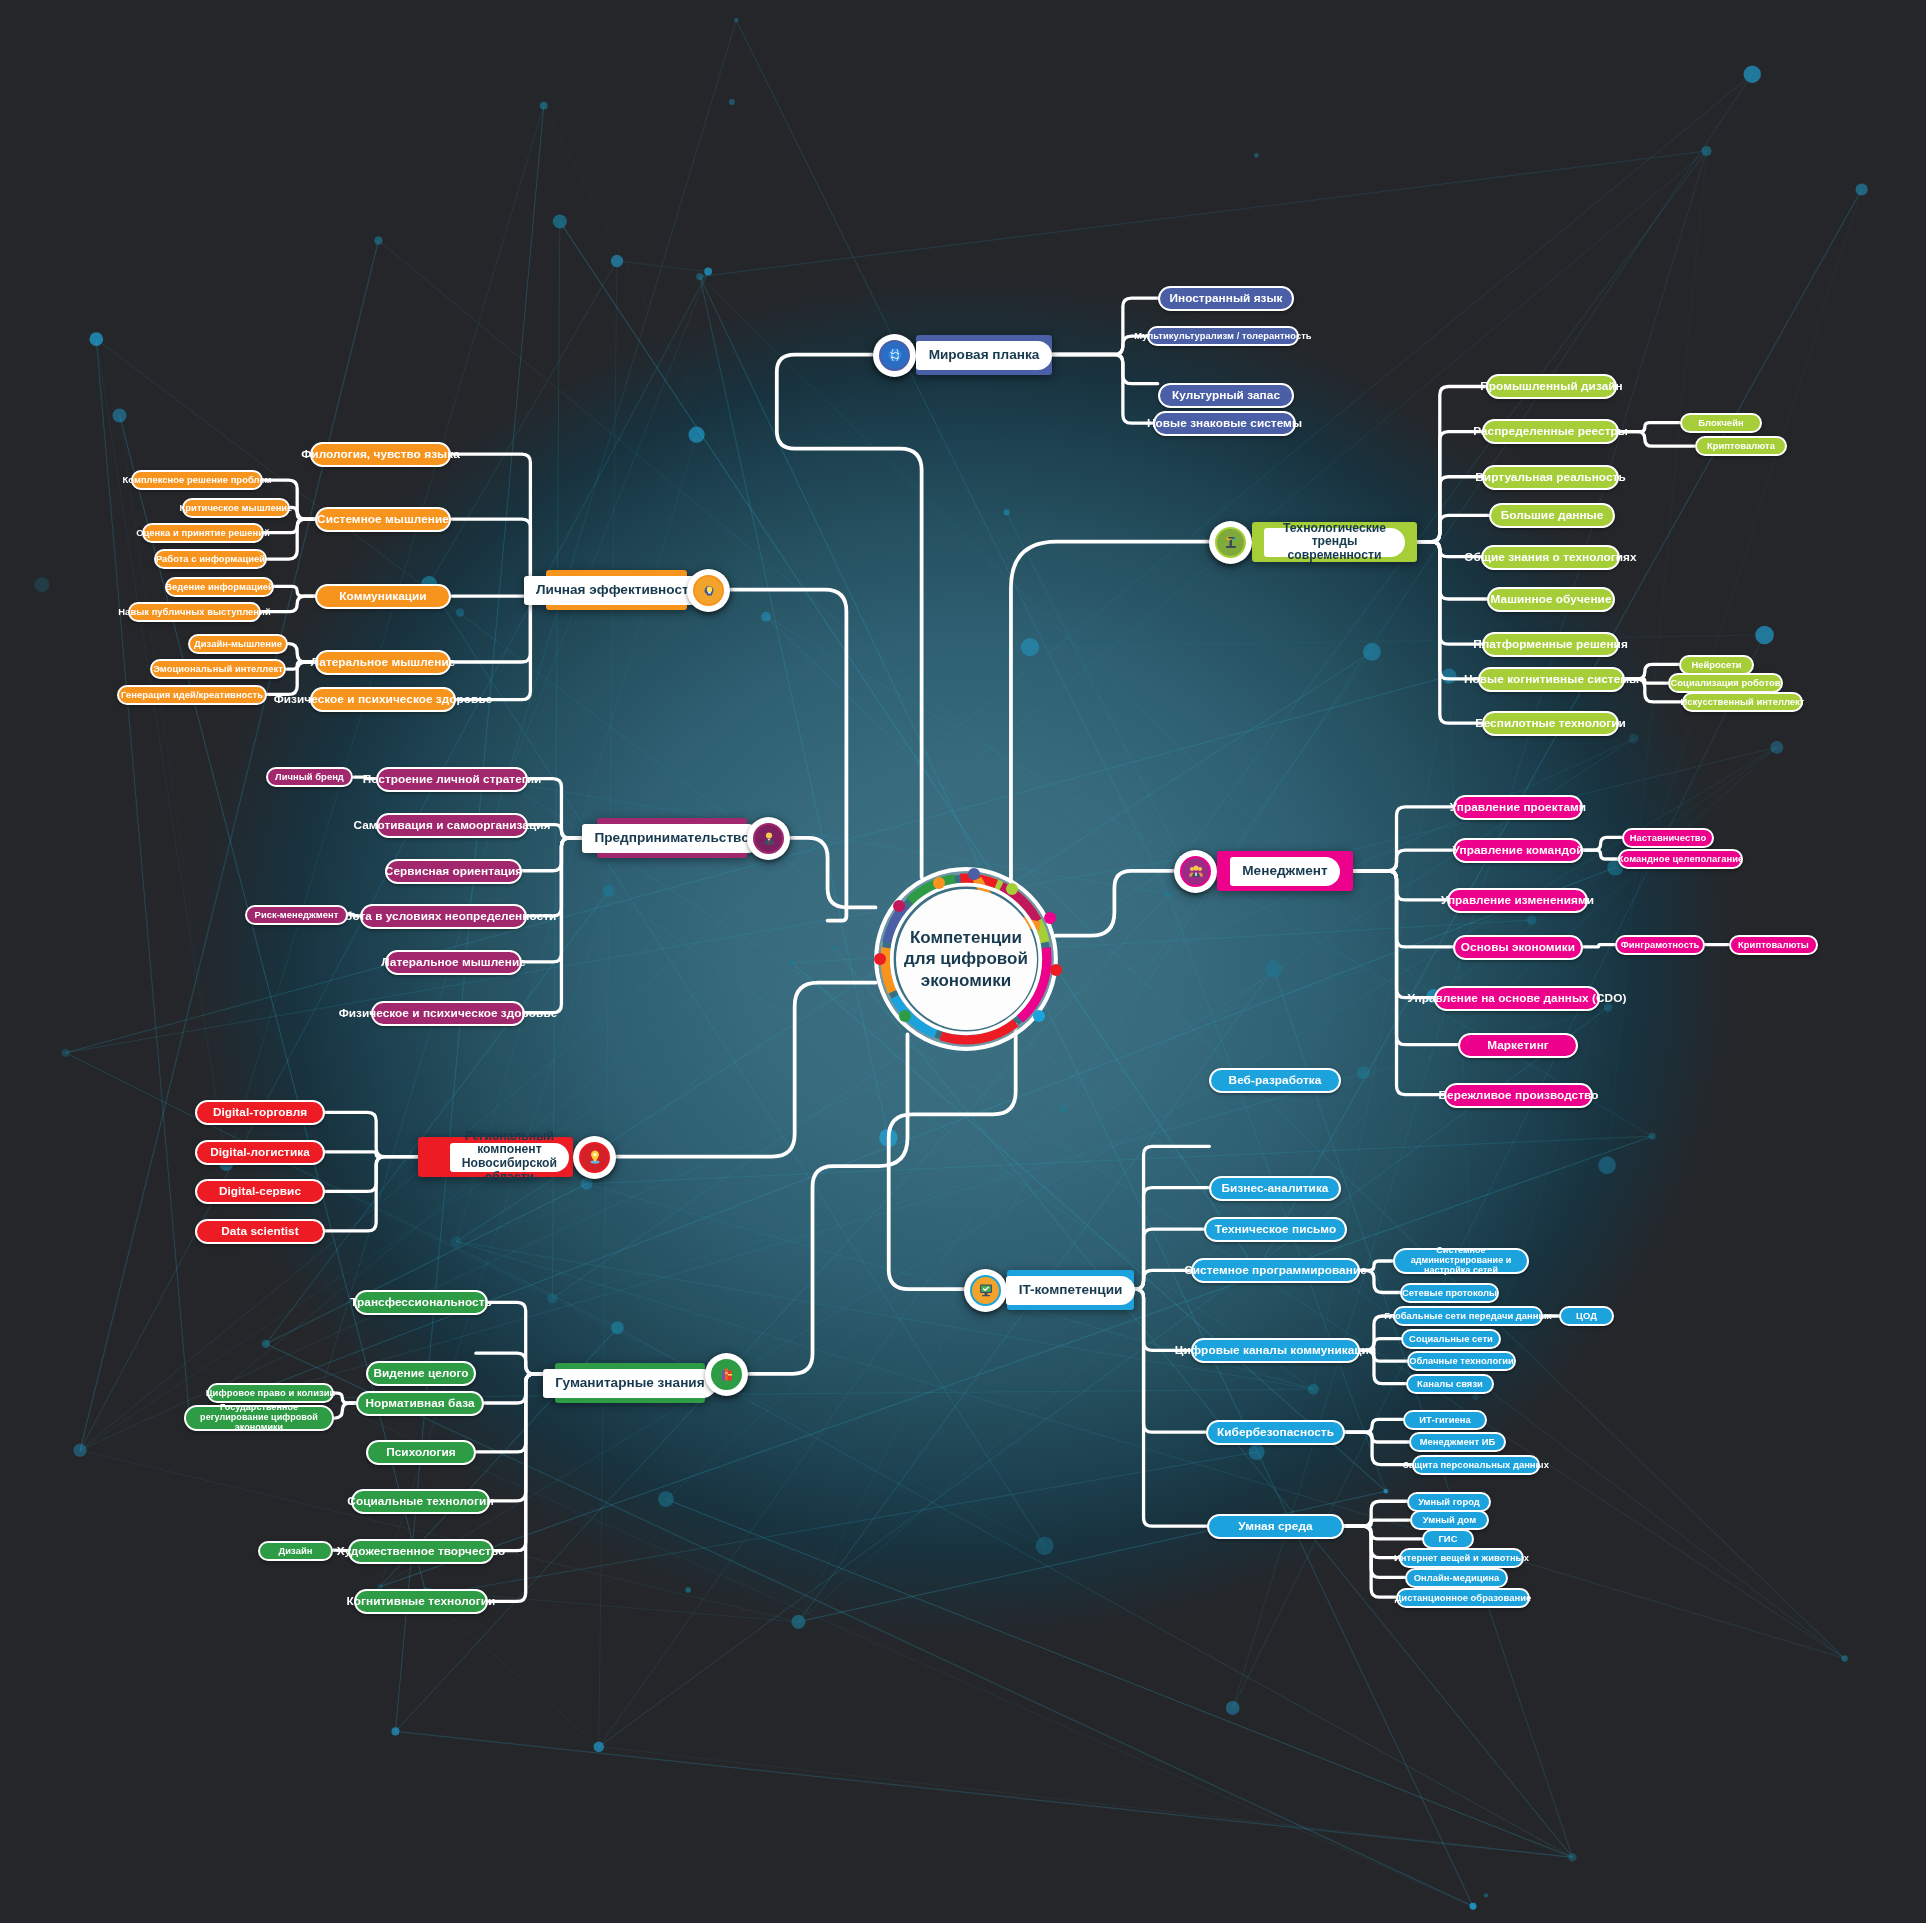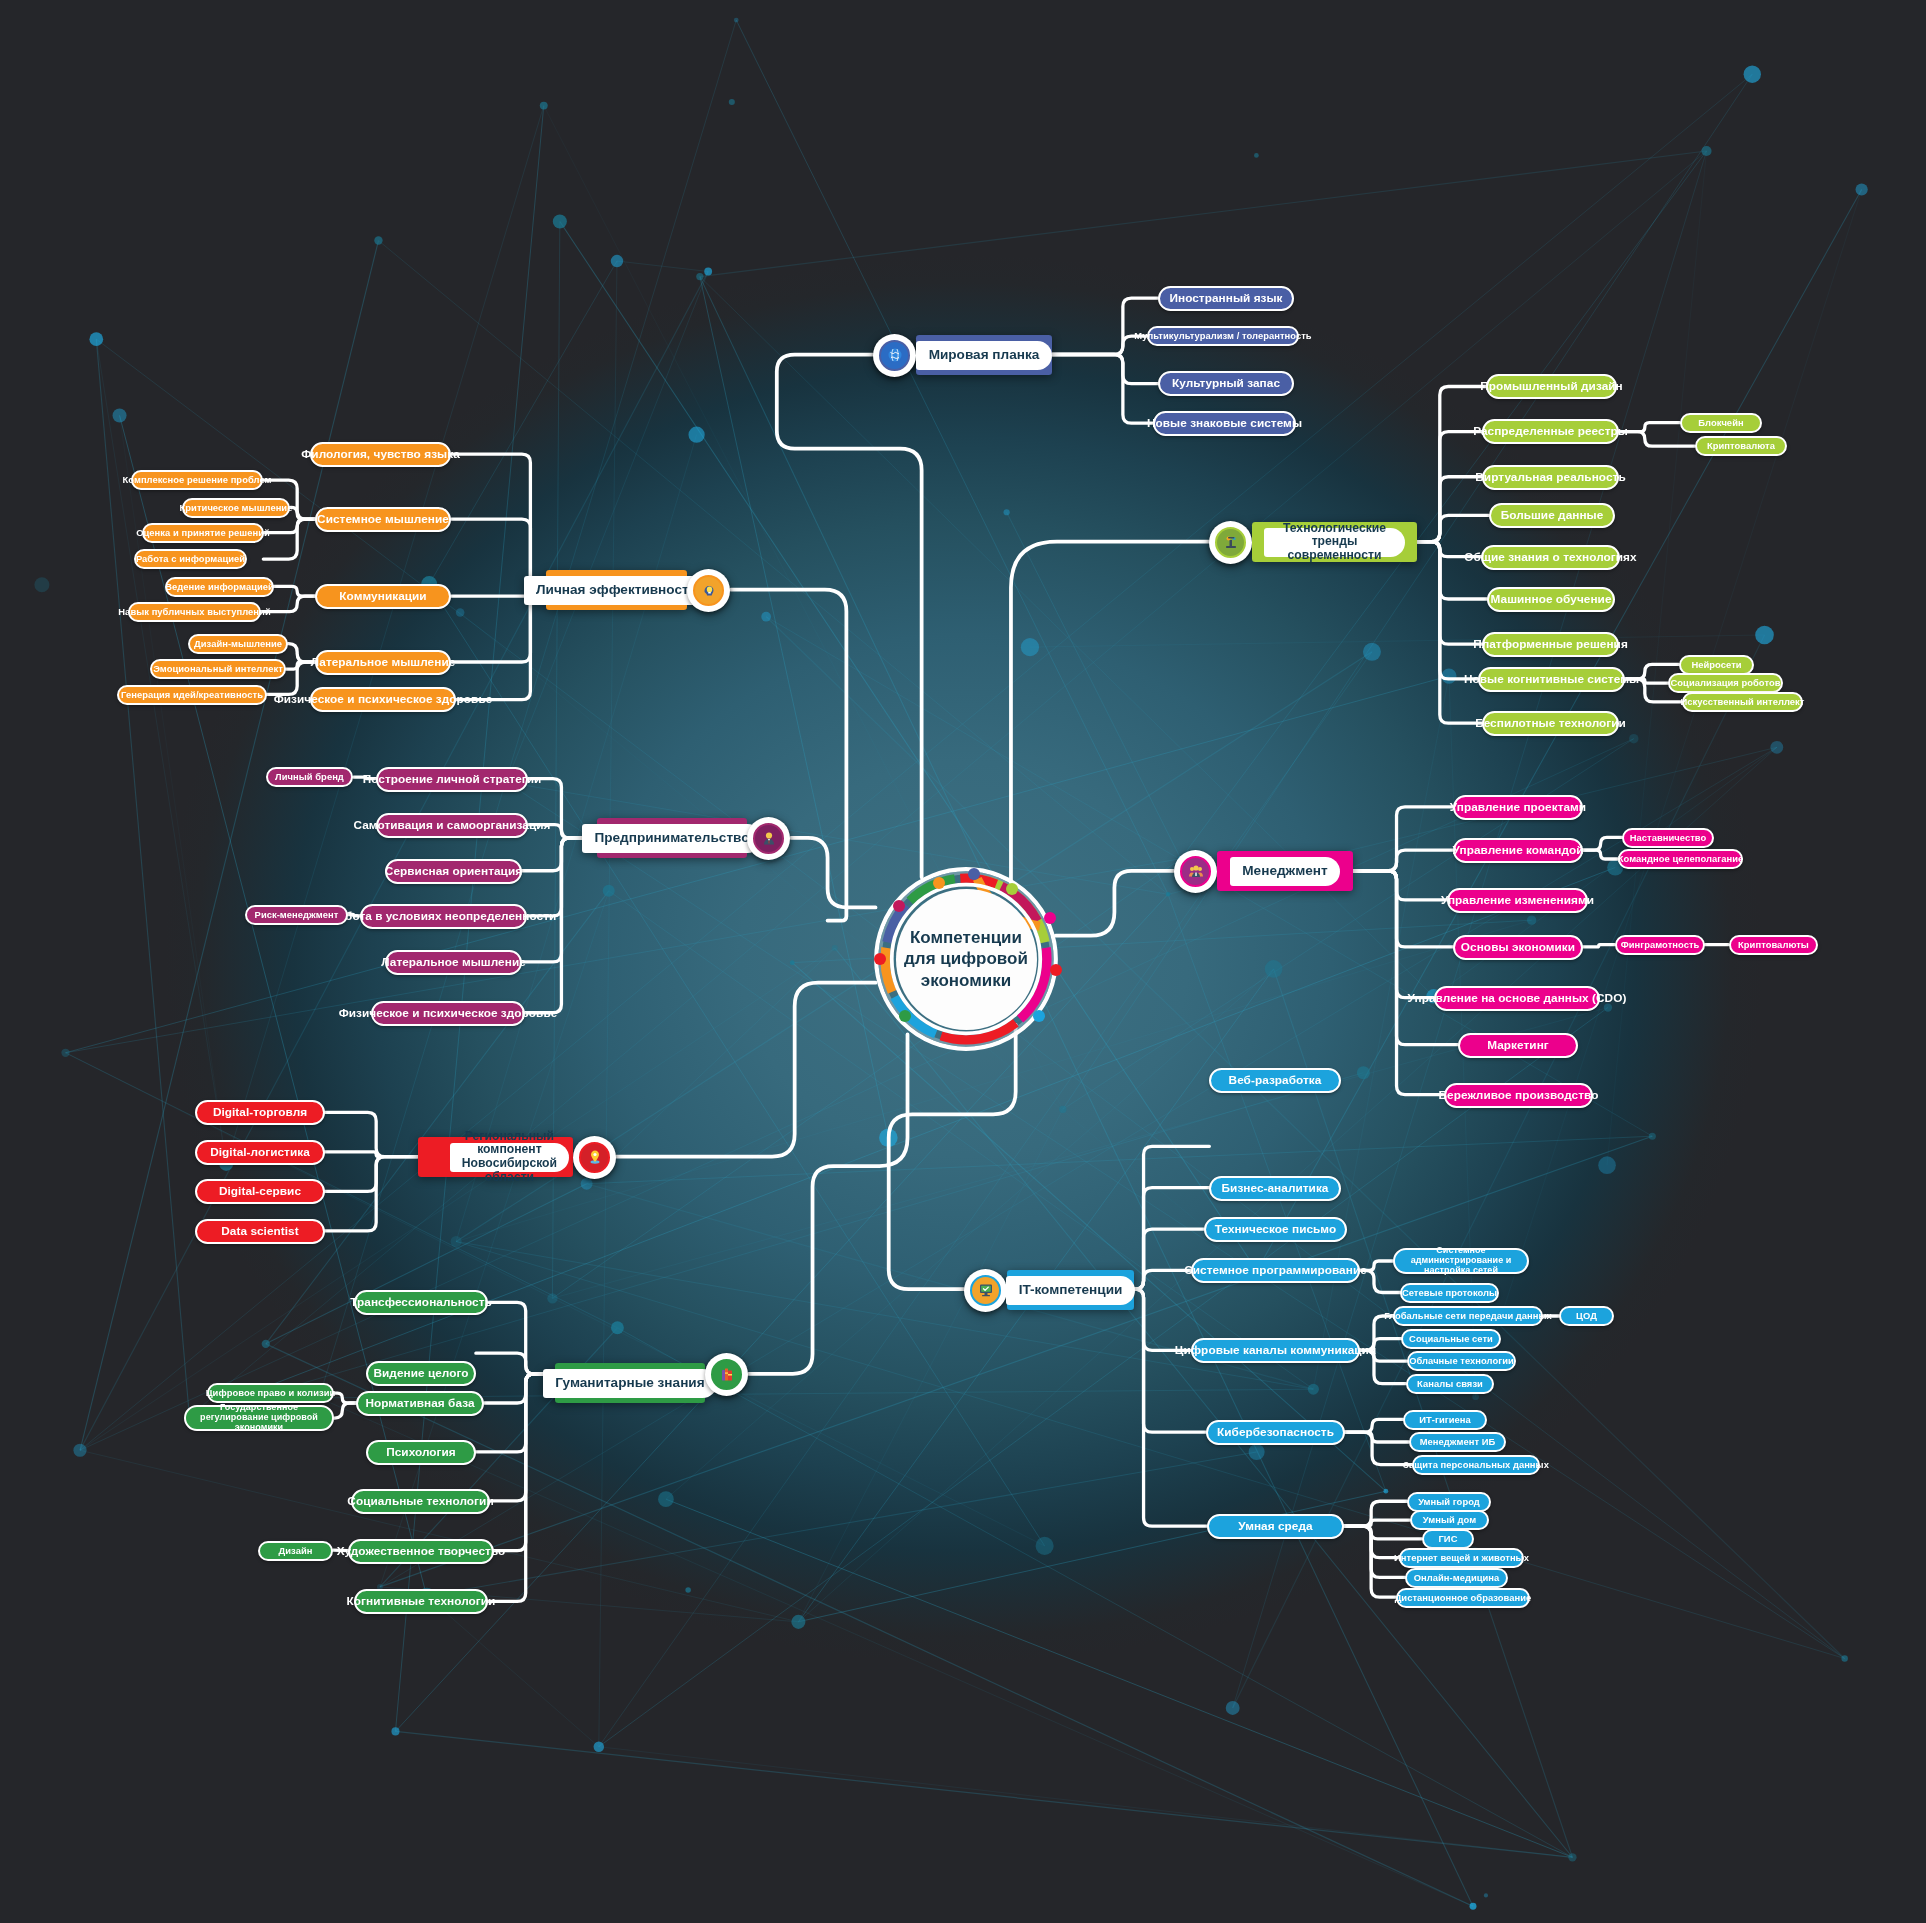--- a/index.html
+++ b/index.html
@@ -441,21 +441,21 @@
       </div>
       <div class="node l3" style="left: 131px; top: 470px; width: 132px; background: rgb(247, 148, 30);">
         <span>Комплексное решение проблем</span>
       </div>
       <div class="node l3" style="left: 182px; top: 498px; width: 108px; background: rgb(247, 148, 30);">
         <span>Критическое мышление</span>
       </div>
       <div class="node l3" style="left: 142px; top: 523px; width: 122px; background: rgb(247, 148, 30);">
         <span>Оценка и принятие решений</span>
       </div>
-      <div class="node l3" style="left: 134px; top: 549px; width: 113px; background: rgb(247, 148, 30); text-align: center;">
+      <div class="node l3" style="left: 154px; top: 549px; width: 113px; background: rgb(247, 148, 30); text-align: center;">
         <span>Работа с информацией</span>
       </div>
       <div class="node l3" style="left: 165px; top: 577px; width: 109px; background: rgb(247, 148, 30);">
         <span>Ведение информацией</span>
       </div>
       <div class="node l3" style="left: 128px; top: 602px; width: 133px; background: rgb(247, 148, 30);">
         <span>Навык публичных выступлений</span>
       </div>
       <div class="node l3" style="left: 188px; top: 634px; width: 100px; background: rgb(247, 148, 30);">
         <span>Дизайн-мышление</span>
@@ -465,21 +465,21 @@
       </div>
       <div class="node l3" style="left: 117px; top: 685px; width: 150px; background: rgb(247, 148, 30);">
         <span>Генерация идей/креативность</span>
       </div>
       <div class="node l2" style="left: 1158px; top: 286px; width: 136px; background: rgb(74, 95, 165);">
         <span>Иностранный язык</span>
       </div>
       <div class="node l3" style="left: 1147px; top: 326px; width: 152px; background: rgb(74, 95, 165);">
         <span>Мультикультурализм / толерантность</span>
       </div>
-      <div class="node l2" style="left: 1158px; top: 371px; width: 136px; background: rgb(74, 95, 165); justify-content: center;">
+      <div class="node l2" style="left: 1158px; top: 383px; width: 136px; background: rgb(74, 95, 165); justify-content: center;">
         <span>Культурный запас</span>
       </div>
       <div class="node l2" style="left: 1153px; top: 411px; width: 143px; background: rgb(74, 95, 165);">
         <span>Новые знаковые системы</span>
       </div>
       <div class="node l2" style="left: 1486px; top: 374px; width: 131px; background: rgb(166, 206, 57);">
         <span>Промышленный дизайн</span>
       </div>
       <div class="node l2" style="left: 1482px; top: 419px; width: 137px; background: rgb(166, 206, 57);">
         <span>Распределенные реестры</span>

